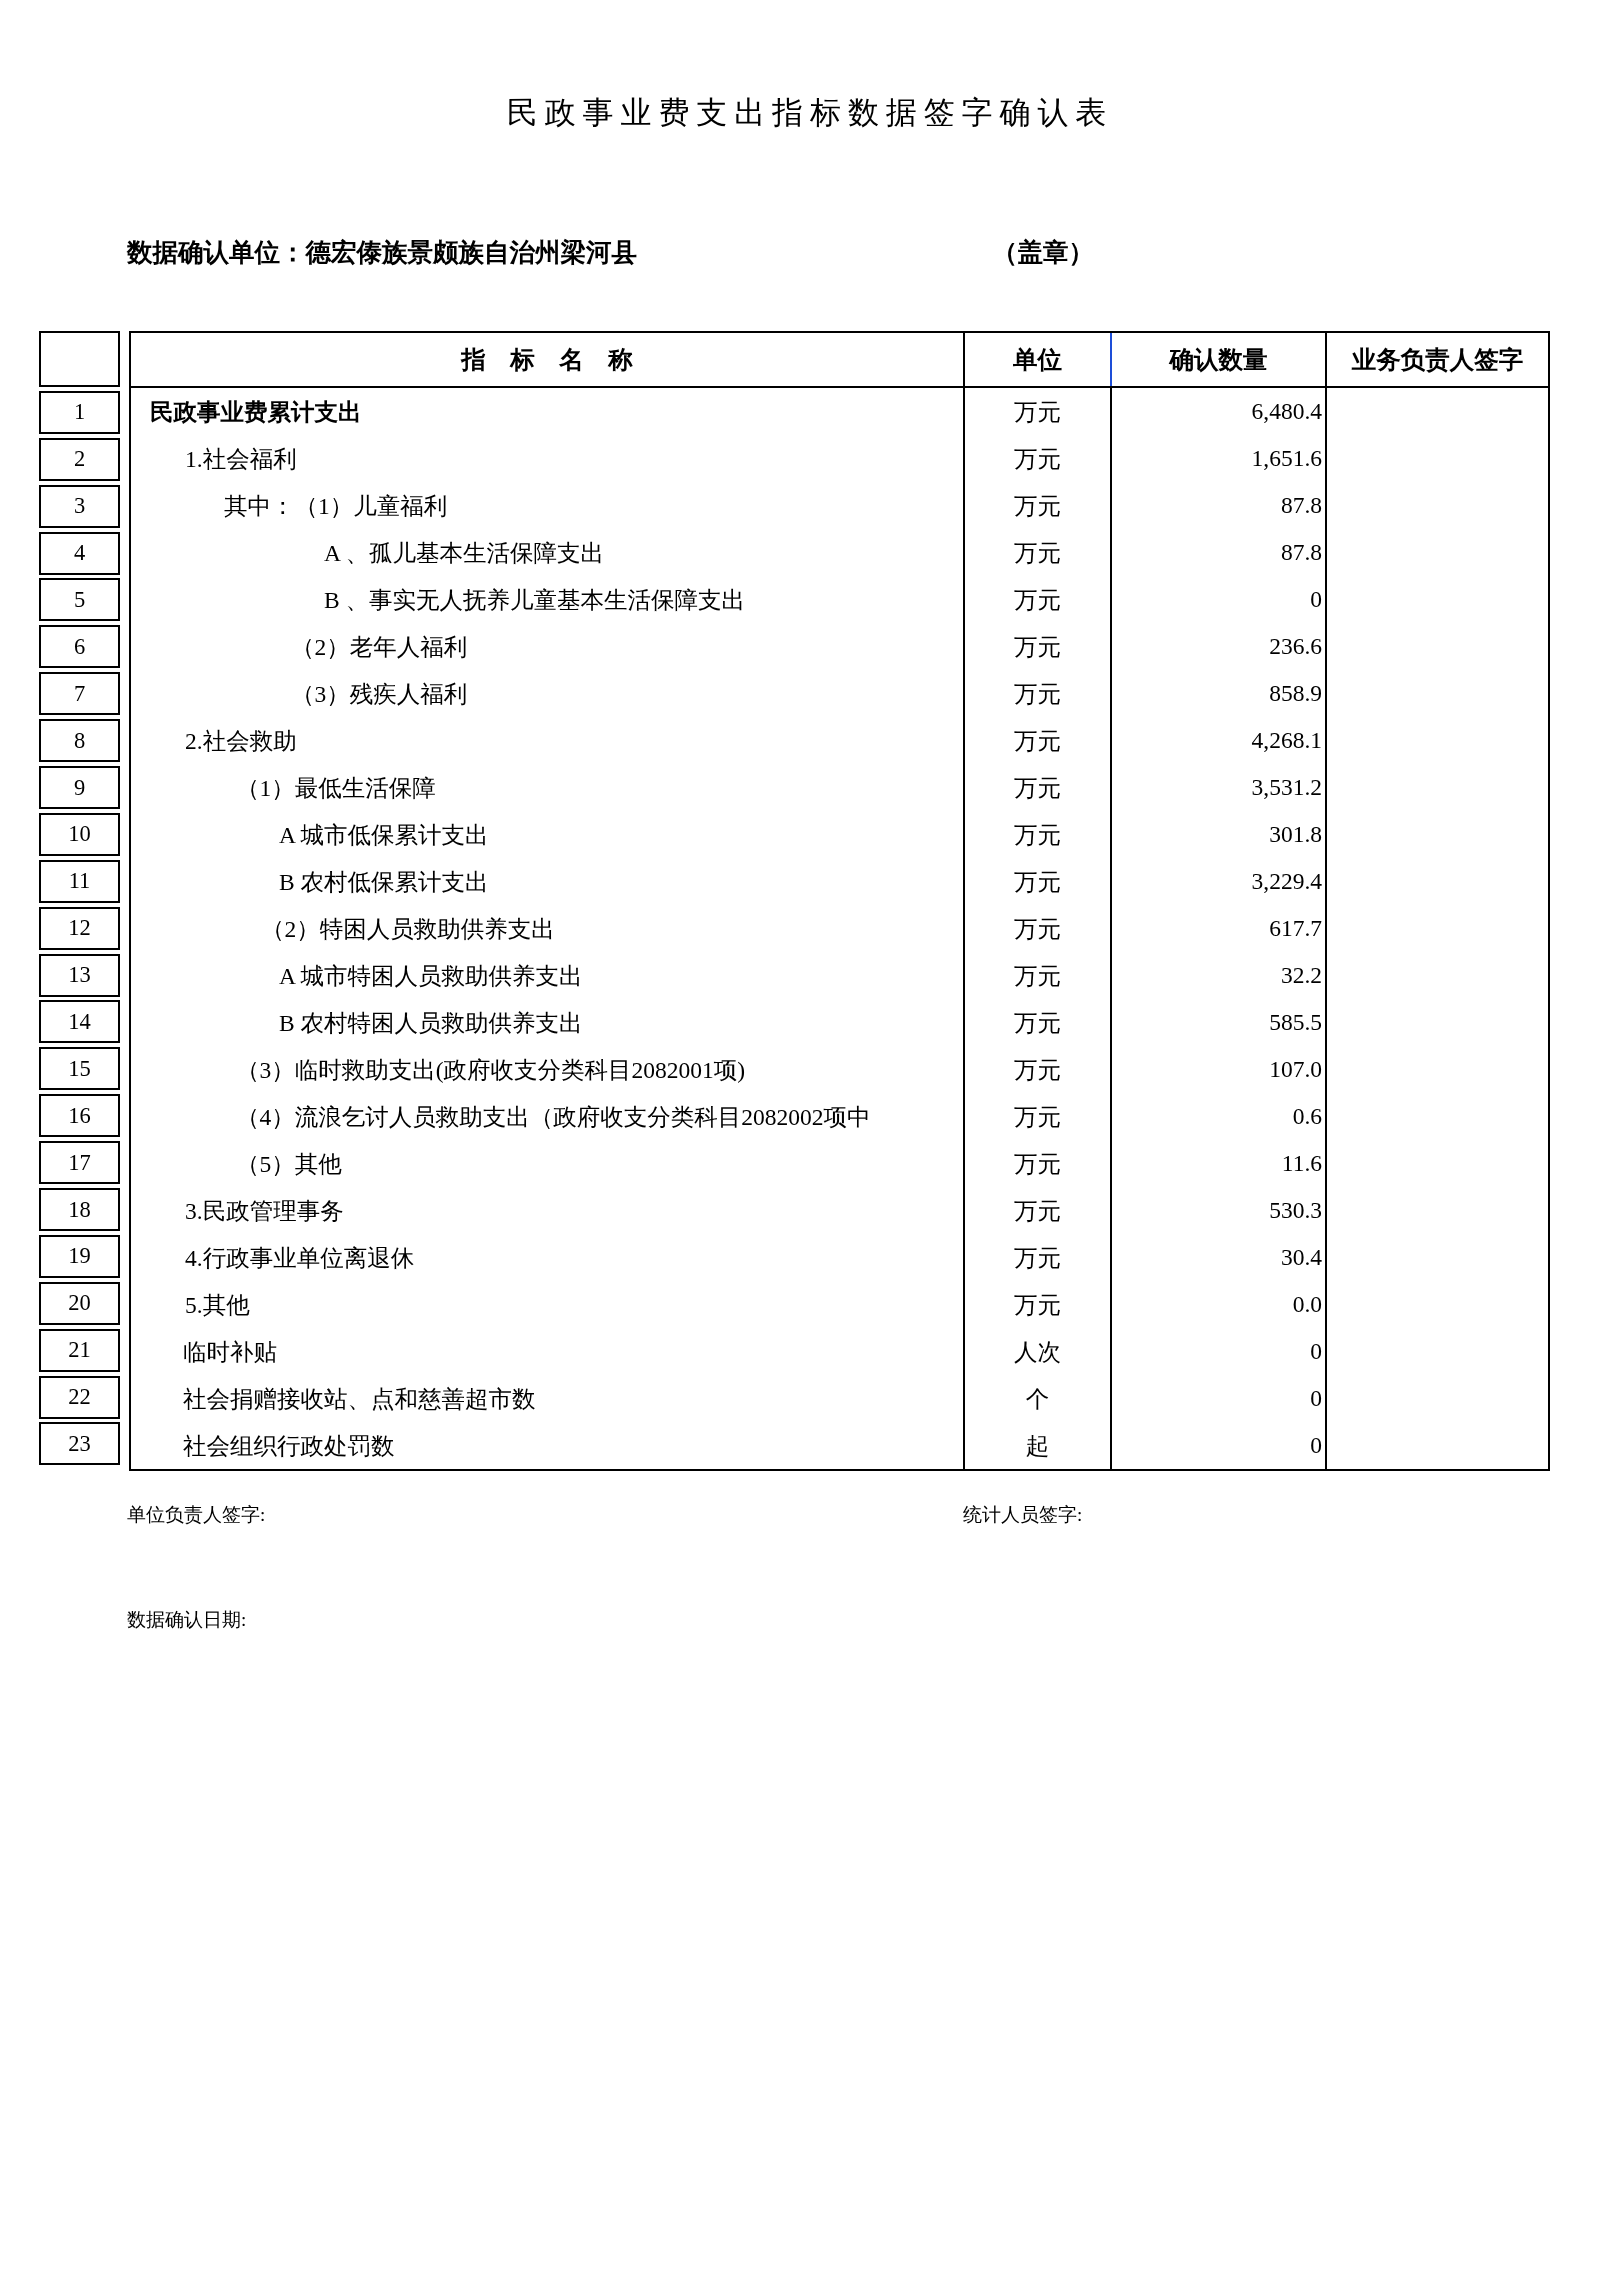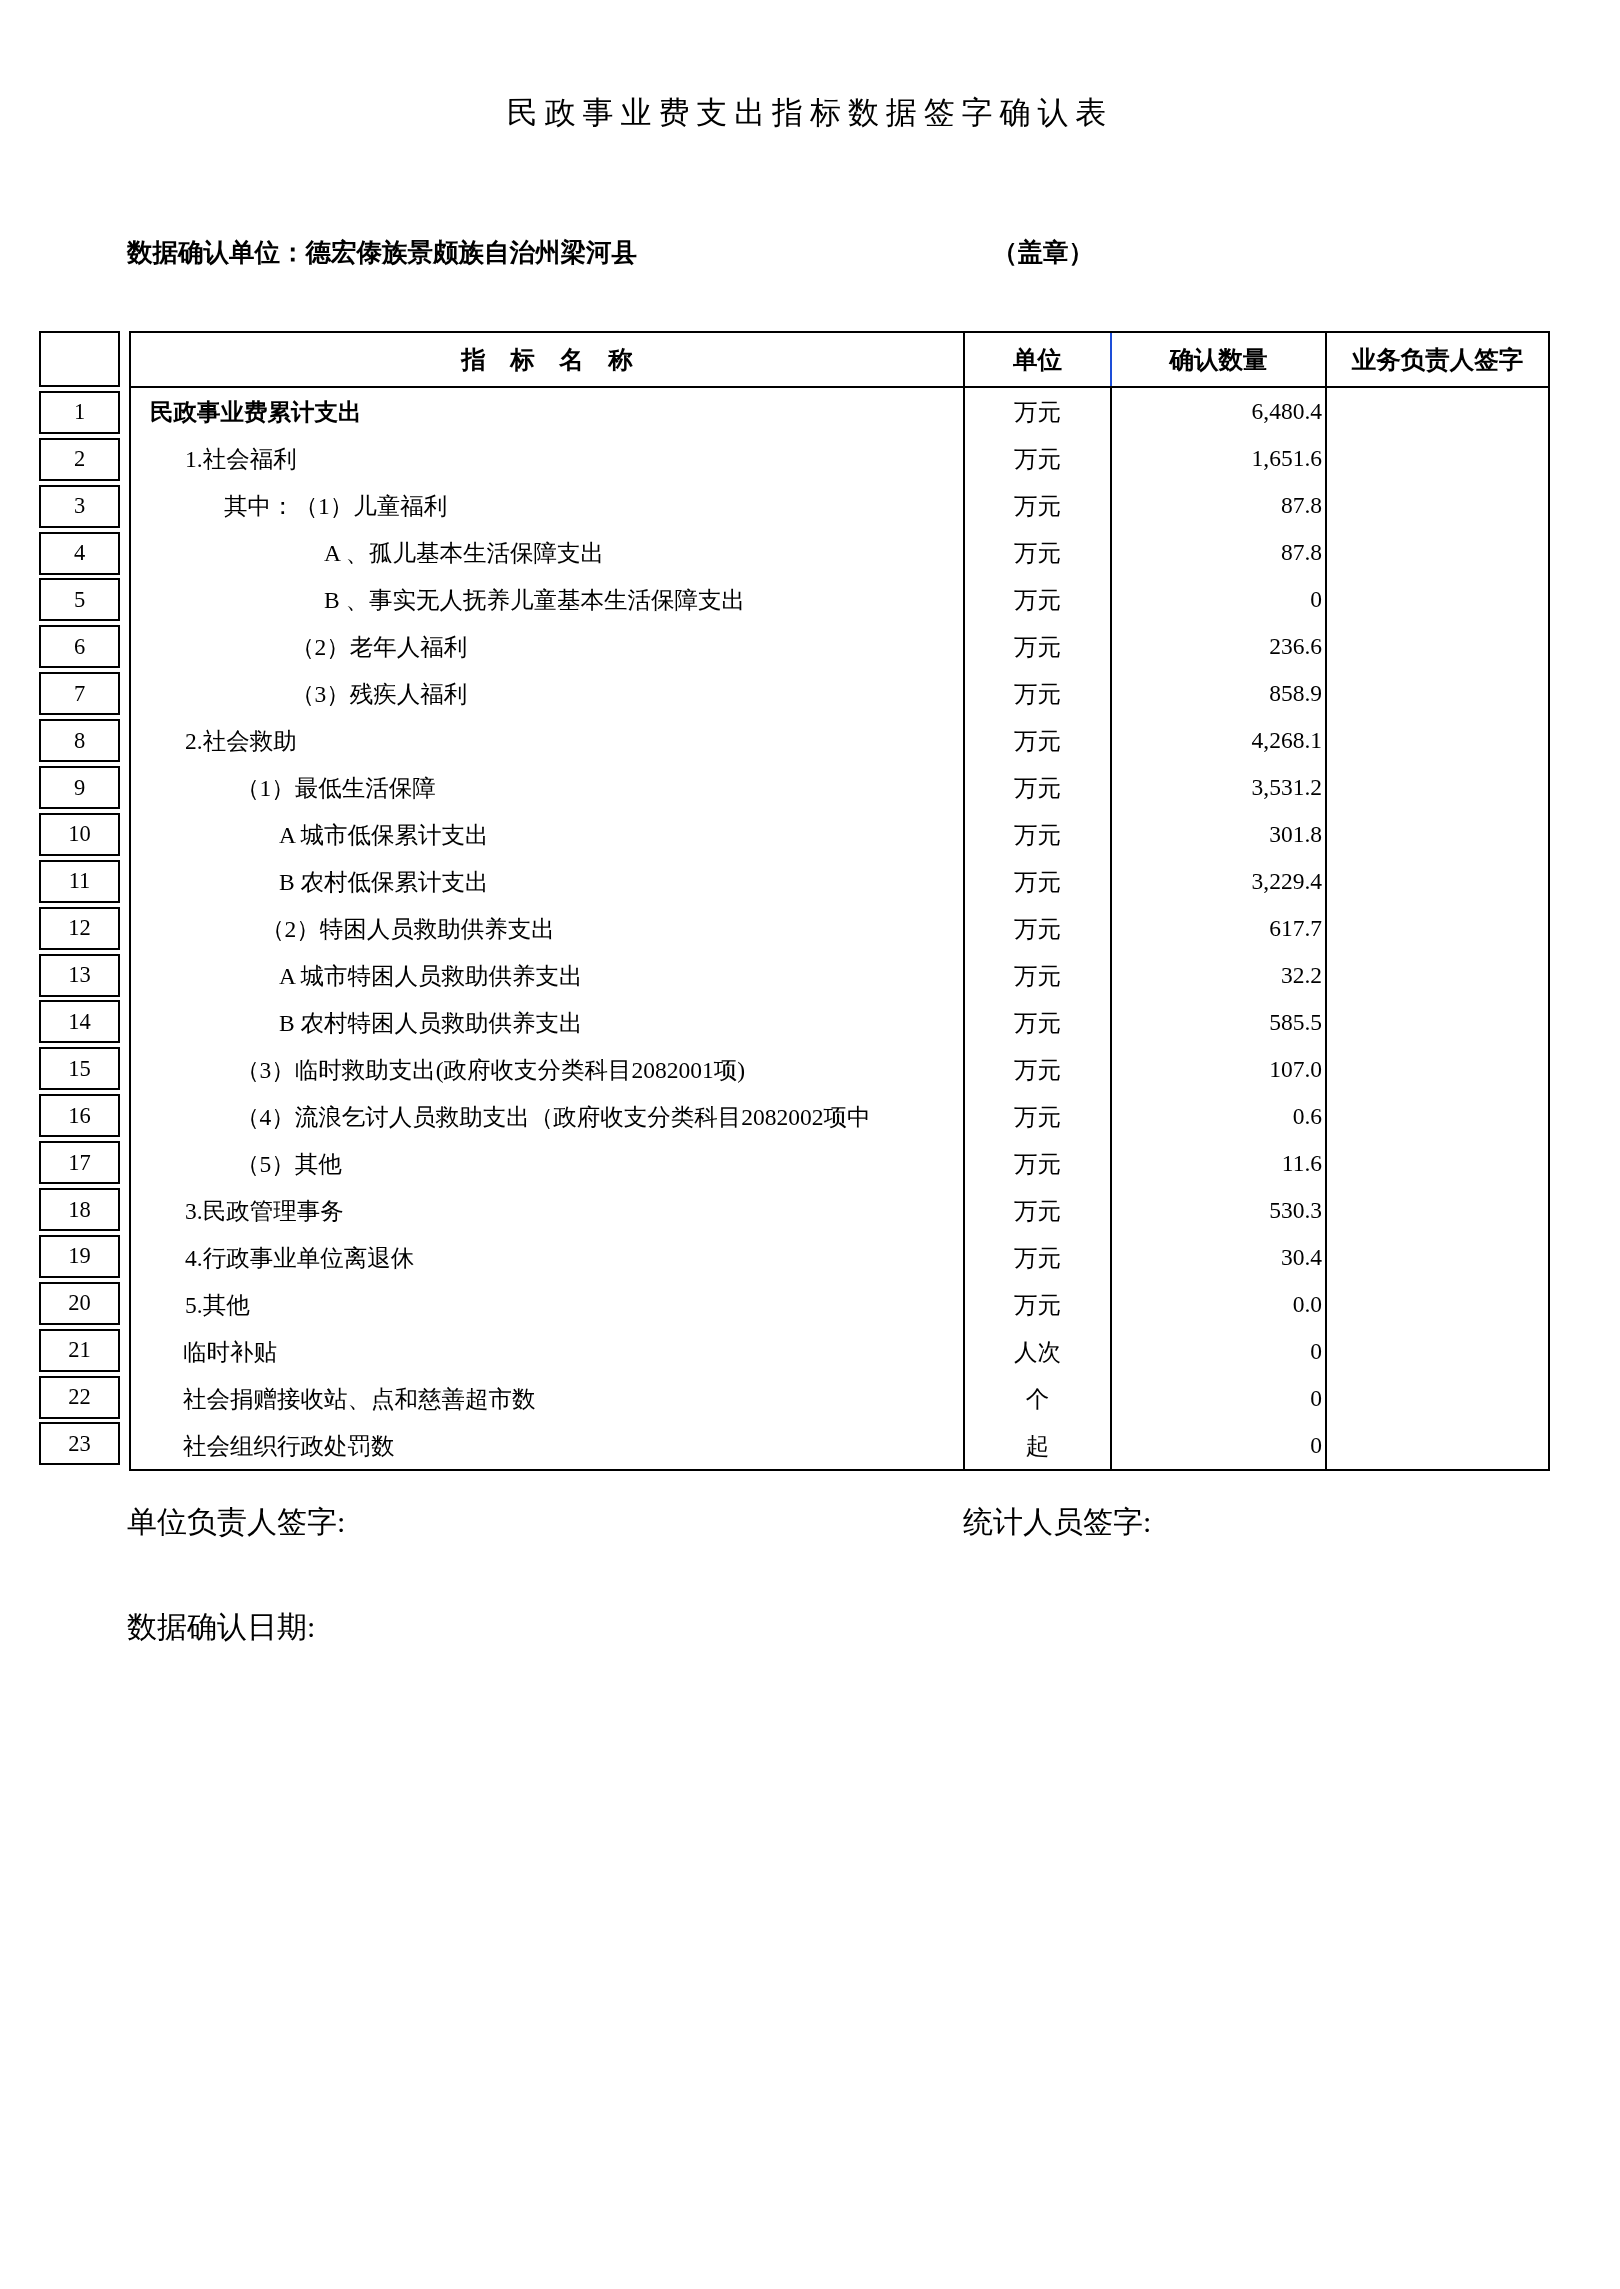--- a/index.html
+++ b/index.html
@@ -98,21 +98,21 @@
     font-size: 23.5px;
     white-space: nowrap;
     overflow: hidden;
   }
   .name-cell { justify-content: flex-start; margin-left: 17px; }
   .unit-cell { justify-content: center; }
   .value-cell { justify-content: flex-end; padding-right: 2.9px; }
   .bold { font-weight: 700; }
   .footer-label {
     position: absolute;
-    font-size: 30px;
+    font-size: 19px;
     font-weight: 400;
   }
   .f1 { left: 127px; top: 1502px; }
   .f2 { left: 963px; top: 1502px; }
   .f3 { left: 127px; top: 1607px; }
 </style>
 </head>
 <body>
 
 <div class="page">

